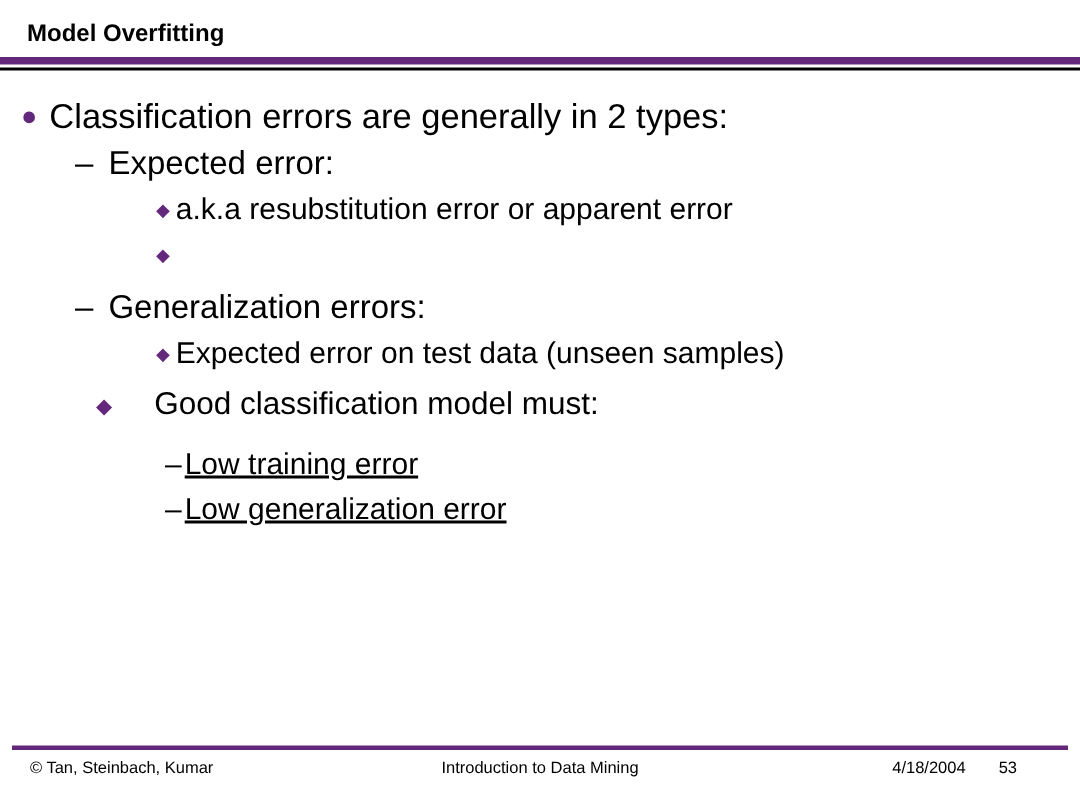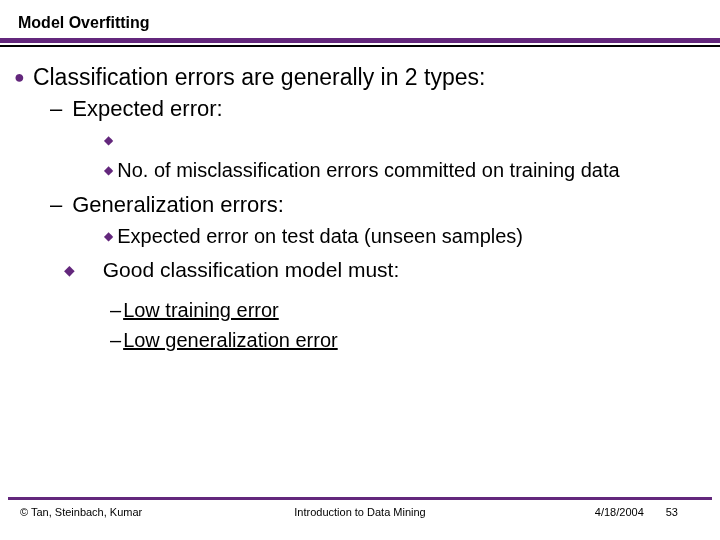--- a/index.html
+++ b/index.html
@@ -149,25 +149,25 @@
       <span class="lvl0-text">Classification errors are generally in 2 types:</span>
     </div>
 
     <div class="row lvl1">
       <span class="dash">–</span>
       <span class="lvl1-text">Expected error:</span>
     </div>
 
     <div class="row lvl2">
       <span class="diam">◆</span>
+      <span class="lvl2-text">a.k.a resubstitution error or apparent error</span>
     </div>
 
     <div class="row lvl2">
       <span class="diam">◆</span>
-      <span class="lvl2-text">No. of misclassification errors committed on training data</span>
     </div>
 
     <div class="gap-s"></div>
 
     <div class="row lvl1">
       <span class="dash">–</span>
       <span class="lvl1-text">Generalization errors:</span>
     </div>
 
     <div class="row lvl2">

